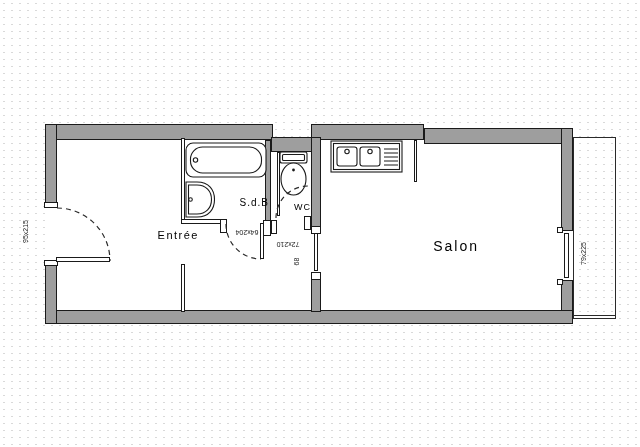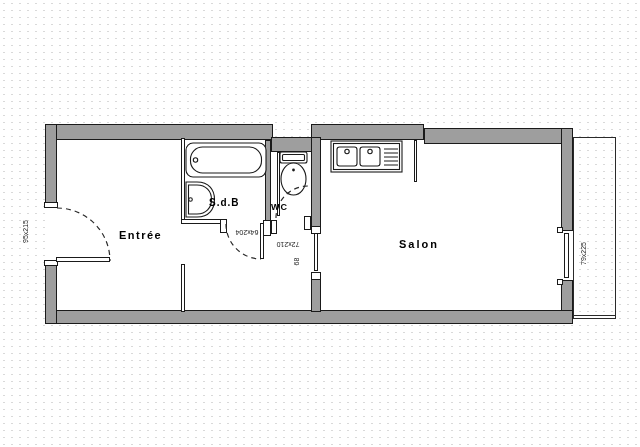--- a/index.html
+++ b/index.html
@@ -11,25 +11,25 @@
     font-family:"Liberation Sans",sans-serif;
   }
   .floor{position:absolute;background:#fff;}
   .wall{position:absolute;background:var(--wall,#9e9e9e);border:1px solid #1a1a1a;box-sizing:border-box;}
   .thinwall{position:absolute;background:#fff;border:1px solid #1a1a1a;box-sizing:border-box;}
   .jamb{position:absolute;background:#fff;border:1px solid #1a1a1a;box-sizing:border-box;}
   .leaf{position:absolute;background:#fff;border:1px solid #1a1a1a;box-sizing:border-box;}
   .balcony{position:absolute;border:1px solid #2a2a2a;box-sizing:border-box;}
   .bline{position:absolute;background:#2a2a2a;}
   .overlay{position:absolute;left:0;top:0;pointer-events:none;}
-  .room-label{position:absolute;color:#000;text-align:left;font-weight:bold;}
+  .room-label{position:absolute;color:#000;text-align:right;}
   #lbl-entree{left:119px;top:229px;width:80px;font-size:11px;letter-spacing:1.5px;}
   #lbl-sdb{left:209px;top:197px;width:60px;font-size:10px;letter-spacing:1px;}
   #lbl-wc{left:271px;top:202px;width:40px;font-size:9px;letter-spacing:1px;}
-  #lbl-salon{left:399px;top:238px;width:80px;font-size:11px;letter-spacing:2px;}
+  #lbl-salon{left:399px;top:238px;width:80px;font-size:14px;letter-spacing:2px;}
   .dim{position:absolute;font-size:7px;color:#222;text-align:center;white-space:nowrap;}
   #dim-entry{left:0px;top:228px;width:50px;transform:rotate(-90deg);}
   #dim-sdb{left:222px;top:229px;width:50px;transform:rotate(180deg);}
   #dim-salon-door{left:263px;top:241px;width:50px;transform:rotate(180deg);}
   #dim-wc-door{left:284px;top:258px;width:24px;transform:rotate(-90deg);}
   #dim-window{left:558px;top:250px;width:50px;transform:rotate(-90deg);}
 </style>
 </head>
 <body>
 

